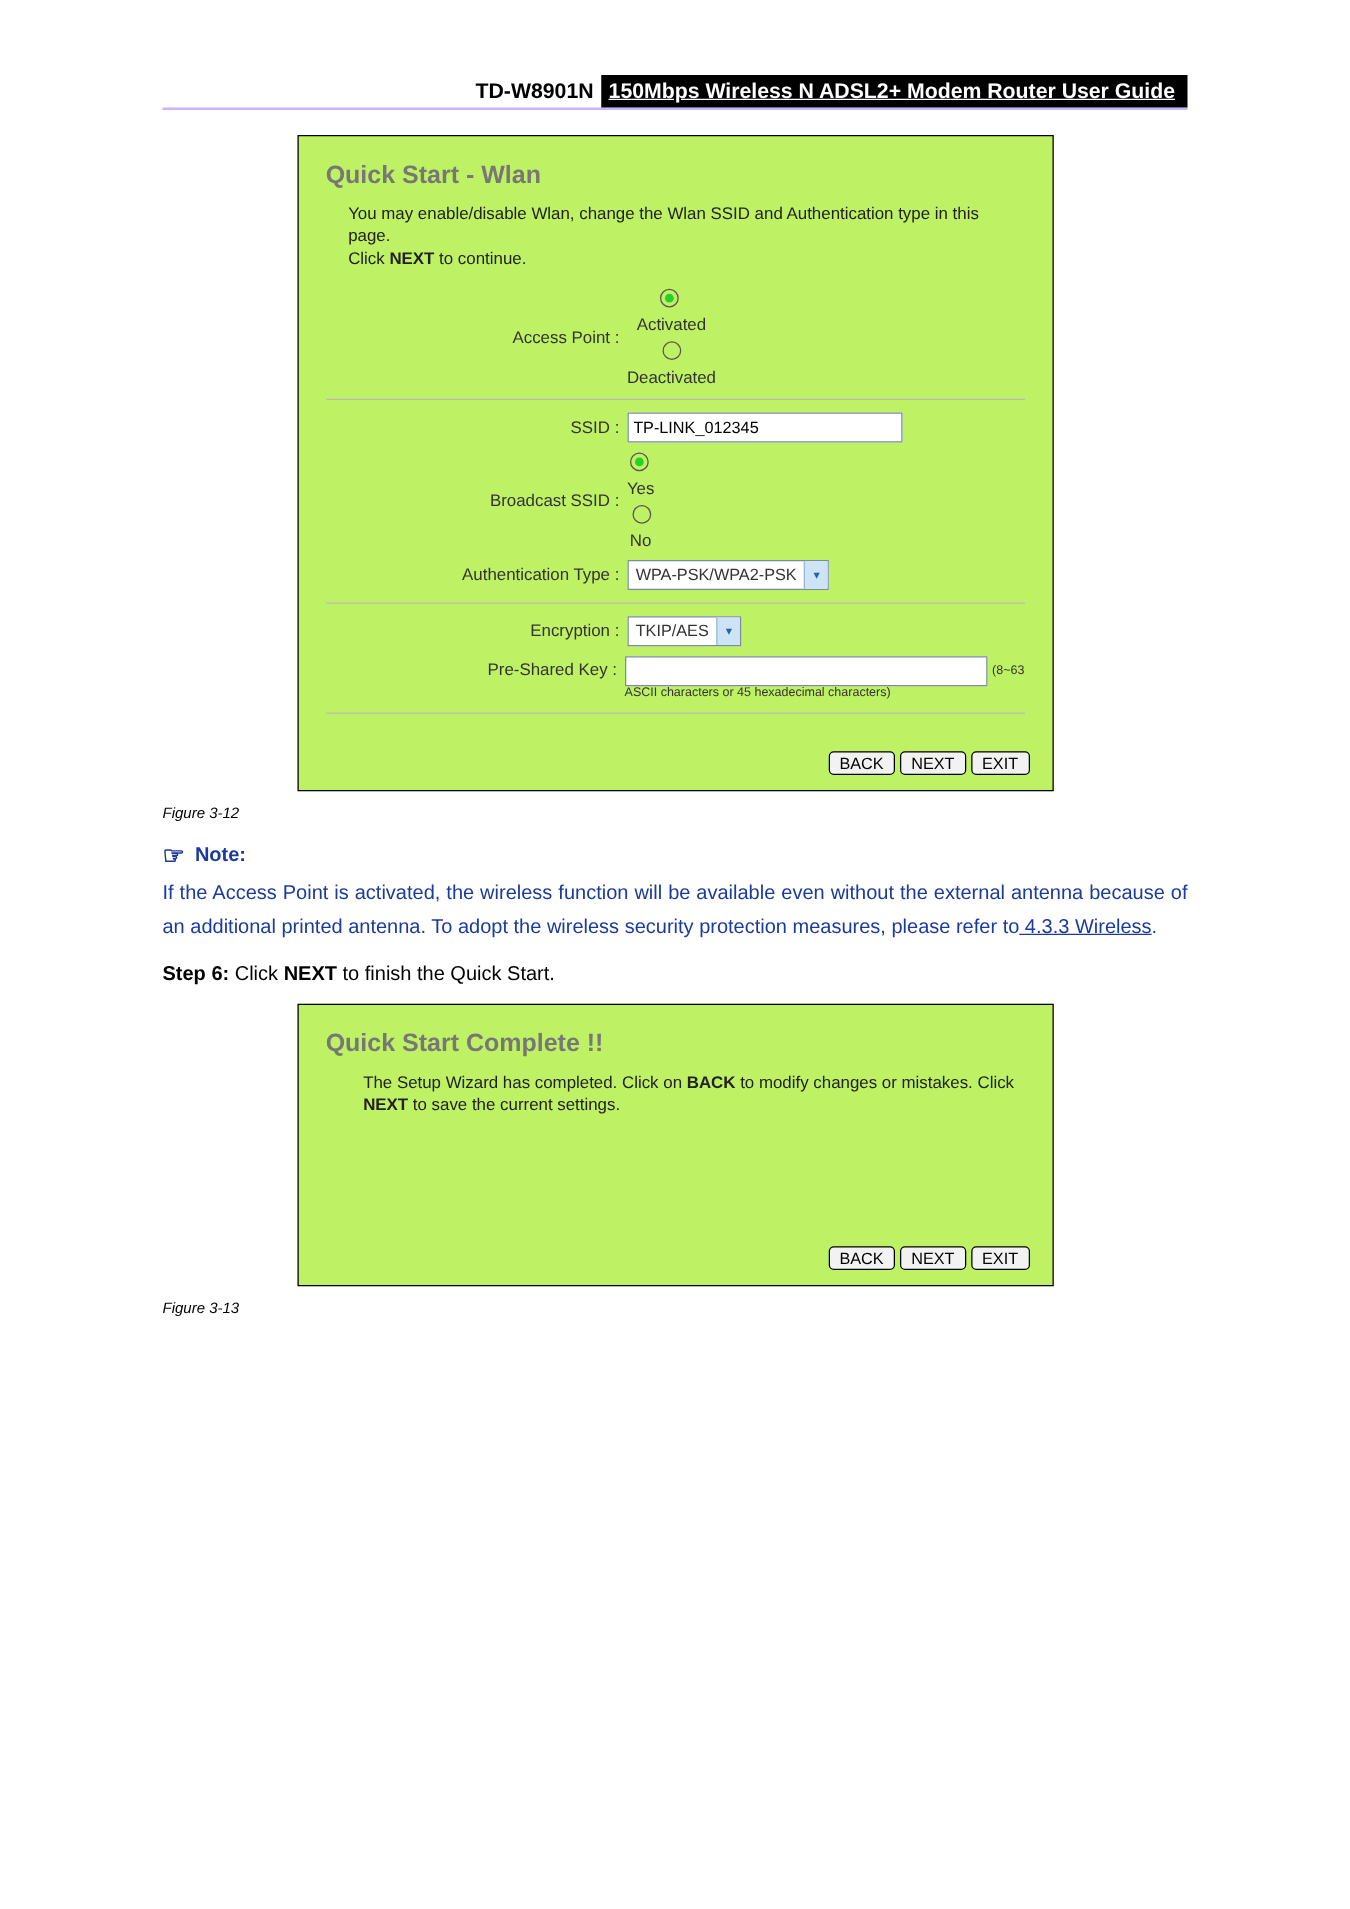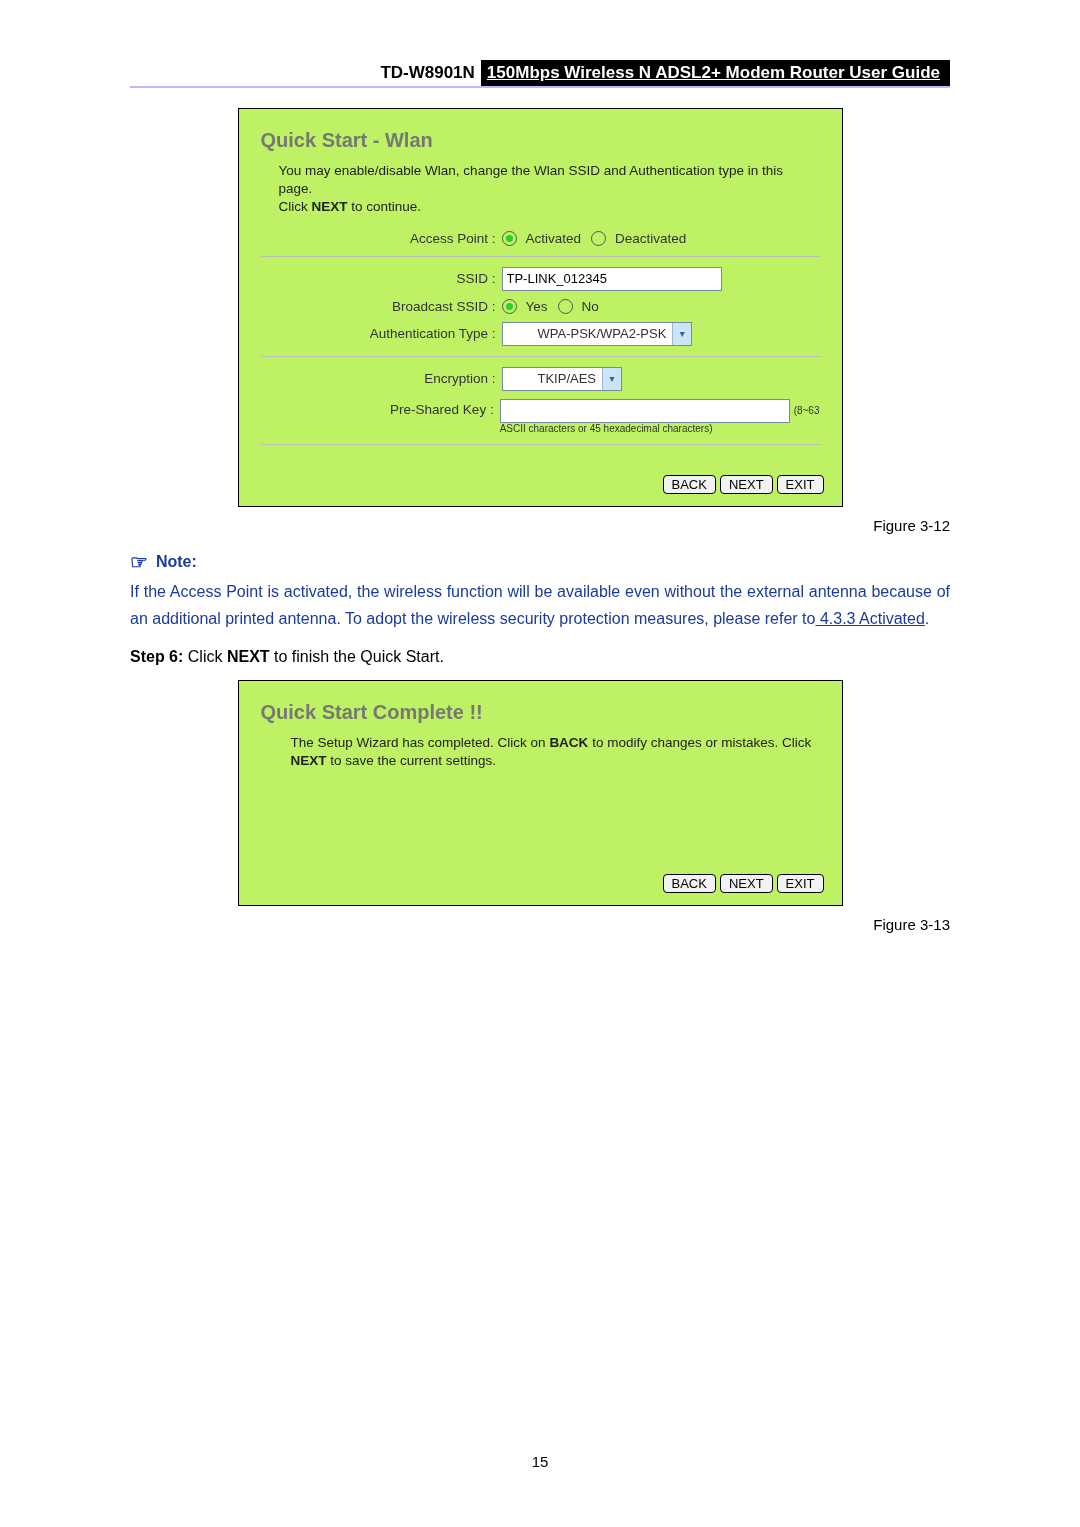--- a/index.html
+++ b/index.html
@@ -69,20 +69,21 @@
   .form-label {
     width: 235px;
     text-align: right;
     padding-right: 6px;
   }
   .form-value {
     display: flex;
     align-items: center;
     gap: 6px;
     flex-wrap: wrap;
+    flex-direction: column;
   }
   .hr {
     border: none;
     border-top: 1px solid #bbb;
     margin: 10px 0;
   }
   .radio-dot {
     display:inline-flex;
     align-items:center;
     justify-content:center;
@@ -108,21 +109,21 @@
     background:#fff;
   }
   .select-box {
     display:inline-flex;
     align-items:center;
     border:1px solid #7a8aa0;
     height:22px;
     background:#fff;
     font-size:13px;
   }
-  .select-box .sel-text { padding: 0 6px; margin-left: 29px; }
+  .select-box .sel-text { padding: 0 6px; }
   .select-box .sel-btn {
     width:18px;height:100%;
     background:#cde3f6;
     display:flex;align-items:center;justify-content:center;
     border-left:1px solid #9bb6d6;
     color:#2a63a3;
     font-size:10px;
   }
   .hint { font-size:10px; color:#333; }
   .btn-row {
@@ -133,23 +134,24 @@
   }
   .ui-btn {
     border:1px solid #000;
     border-radius:4px;
     padding:1px 8px;
     font-size:13px;
     background:#f2f2f2;
     cursor:pointer;
   }
   .figure-caption {
-    text-align:right;
+    text-align:left;
     margin: 10px 0 18px 0;
-    font-size:15px;
+    font-size:12px;
+    font-style:italic;
   }
 
   
   .note-header {
     color:#1a3b9b;
     font-weight:bold;
     font-size:16px;
     display:flex;
     align-items:center;
     gap:8px;
@@ -276,21 +278,21 @@
     </div>
   </div>
 
   <div class="figure-caption">Figure 3-12</div>
 
   <div class="note-header">
     <span class="note-icon">☞</span>
     <span>Note:</span>
   </div>
   <div class="note-body">
-    <span>If the Access Point is activated, the wireless function will be available even without the external antenna because of an additional printed antenna. To adopt the wireless security protection measures, please refer to</span><span class="link"> 4.3.3 Activated</span><span>.</span>
+    <span>If the Access Point is activated, the wireless function will be available even without the external antenna because of an additional printed antenna. To adopt the wireless security protection measures, please refer to</span><span class="link"> 4.3.3 Wireless</span><span>.</span>
   </div>
 
   <div class="step-line">
     <span class="bold">Step 6:</span><span>  Click </span><span class="bold">NEXT</span><span> to finish the Quick Start.</span>
   </div>
 
   <div class="panel">
     <div class="panel-inner" style="padding-bottom:80px;">
       <div class="panel-title">Quick Start Complete !!</div>
       <div class="panel-desc" style="margin-left:30px;">

